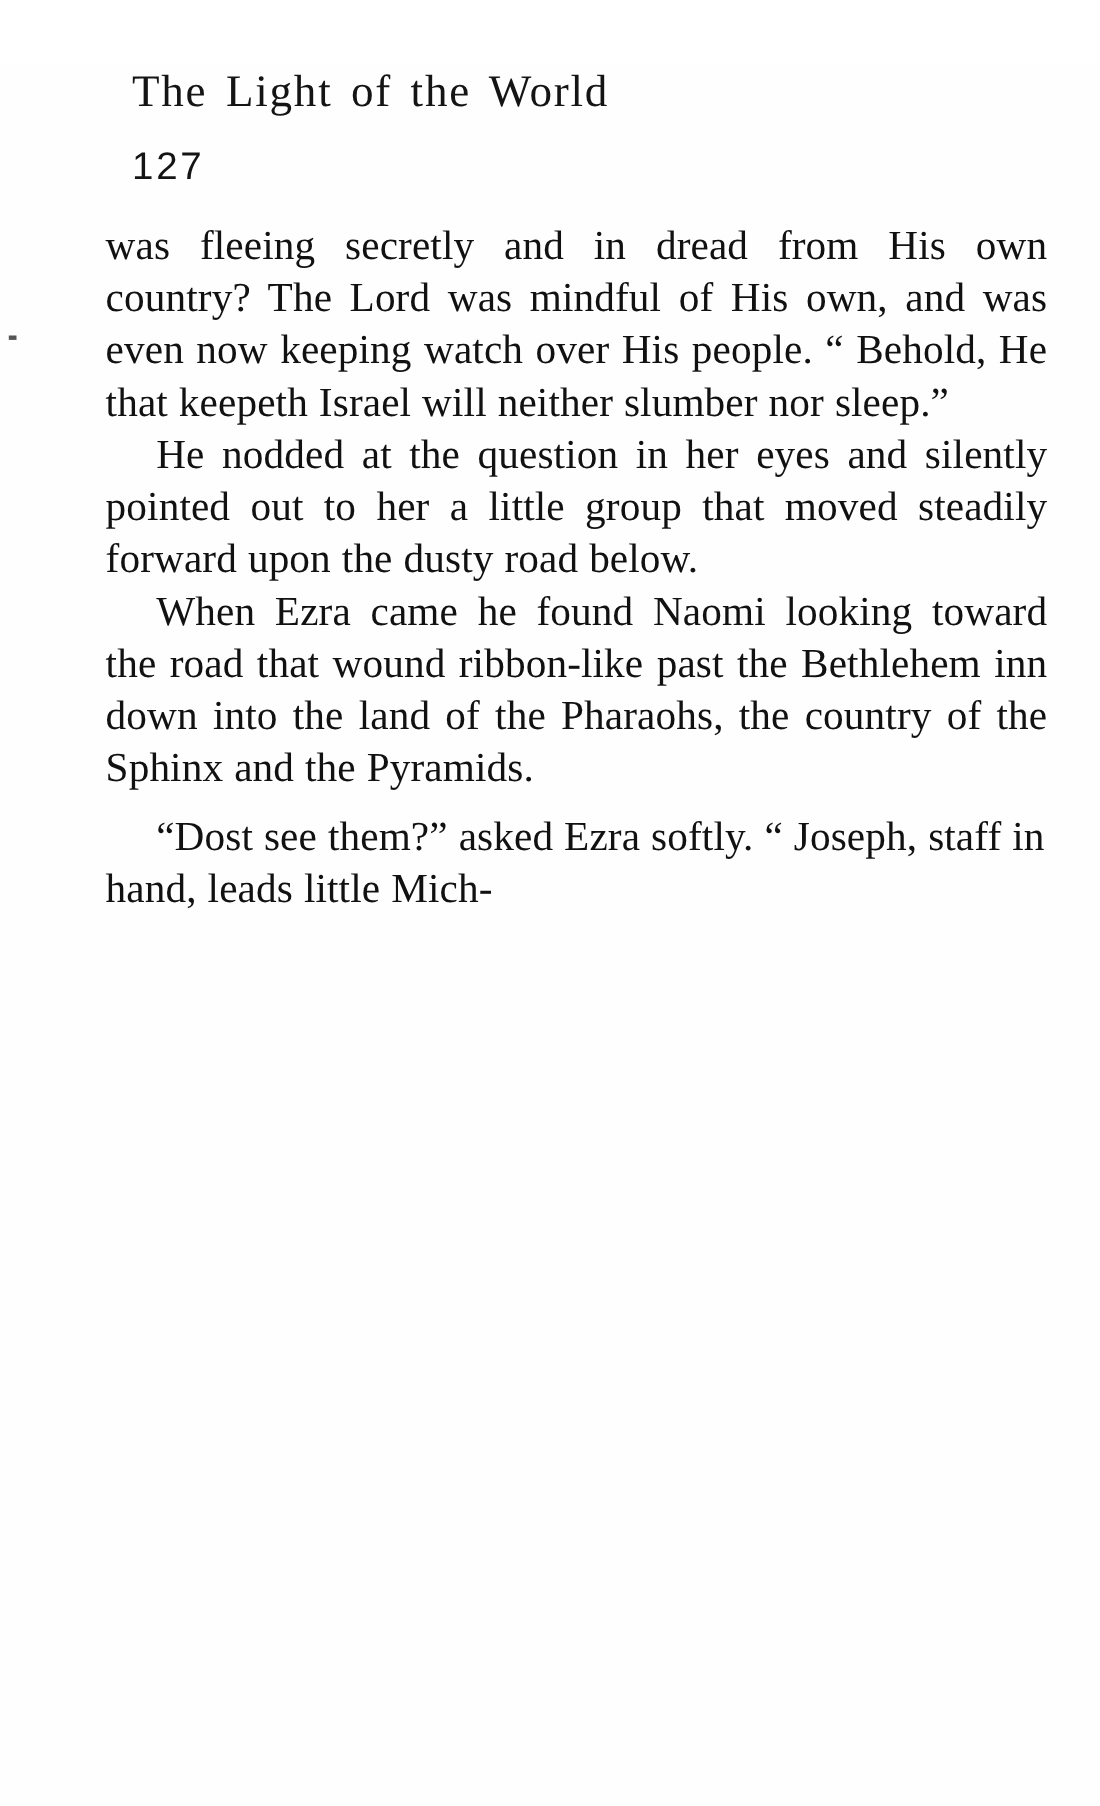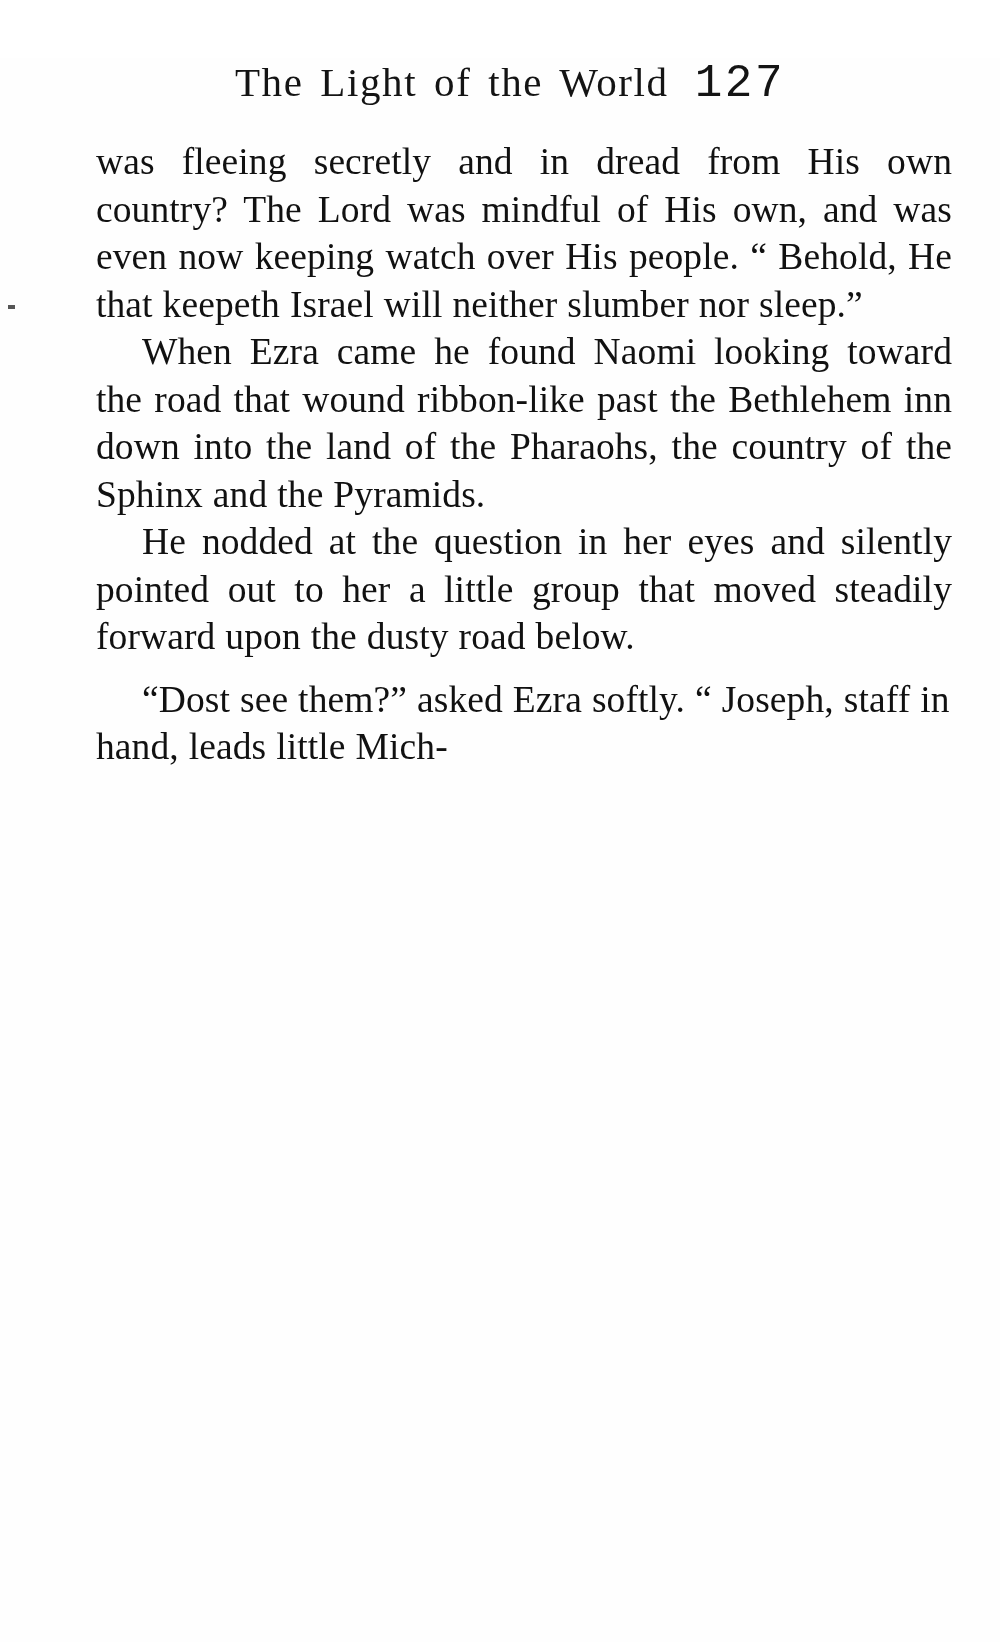--- a/index.html
+++ b/index.html
@@ -22,32 +22,33 @@
     padding: 0;
     background: #fefefe;
   }
   .running-head {
     display: flex;
     align-items: baseline;
     justify-content: center;
     gap: 26px;
     margin: 58px 0 0 0;
     padding: 0 100px 0 120px;
+    flex-direction: column;
   }
   .running-head .title {
     font-family: "Liberation Serif", serif;
     font-size: 41px;
     letter-spacing: 1.6px;
     word-spacing: 5px;
     color: #141414;
     white-space: nowrap;
   }
   .running-head .folio {
-    font-family: Liberation Mono, monospace;
-    font-size: 46px;
+    font-family: Liberation Sans, sans-serif;
+    font-size: 35px;
     letter-spacing: 2.5px;
     color: #141414;
   }
   .body-text {
     margin: 28px 0 0 0;
     padding: 0 48px 0 96px;
   }
   .para {
     margin: 0;
     font-size: 37.5px;
@@ -83,18 +84,18 @@
 
   <div class="speck"></div>
 
   <div class="running-head">
     <span class="title">The Light of the World</span>
     <span class="folio">127</span>
   </div>
 
   <div class="body-text">
     <p class="para">was fleeing secretly and in dread from His own country? The Lord was mindful of His own, and was even now keeping watch over His people. “ Behold, He that keepeth Israel will neither slumber nor sleep.”</p>
+    <p class="para indent">He nodded at the question in her eyes and silently pointed out to her a little group that moved steadily forward upon the dusty road below.</p>
     <p class="para indent">When Ezra came he found Naomi looking toward the road that wound ribbon-like past the Bethlehem inn down into the land of the Pharaohs, the country of the Sphinx and the Pyramids.</p>
-    <p class="para indent">He nodded at the question in her eyes and silently pointed out to her a little group that moved steadily forward upon the dusty road below.</p>
     <p class="para indent last">“Dost see them?” asked Ezra softly. “ Joseph, staff in hand, leads little Mich-</p>
   </div>
 
 </div>
 
 </body></html>

